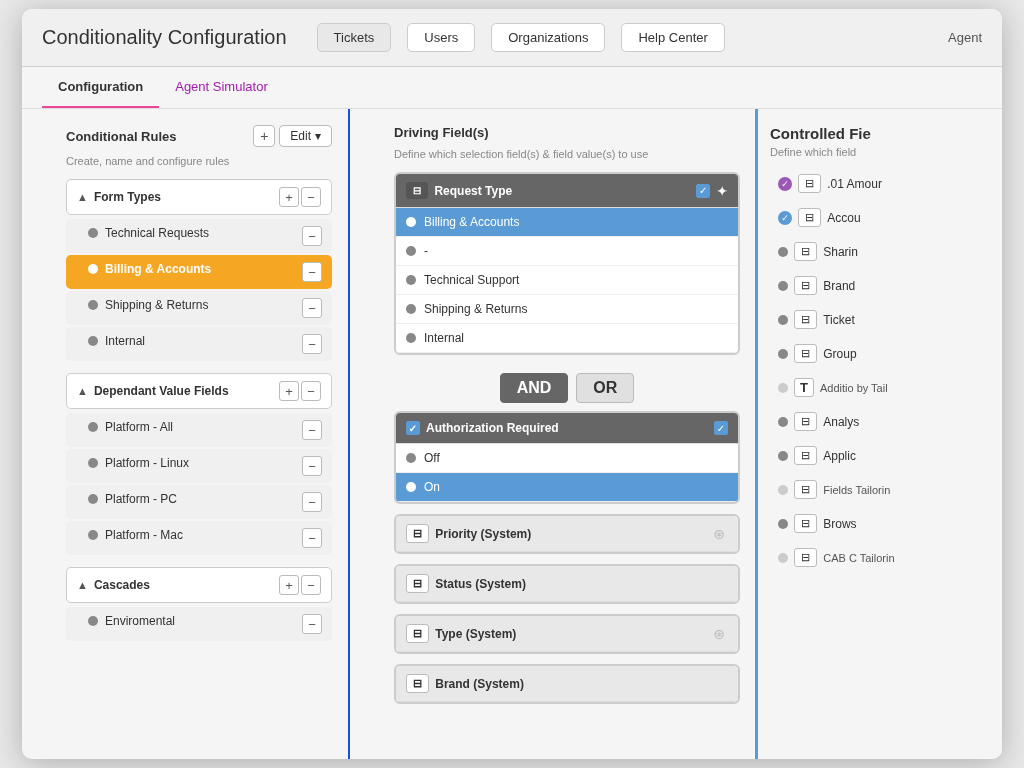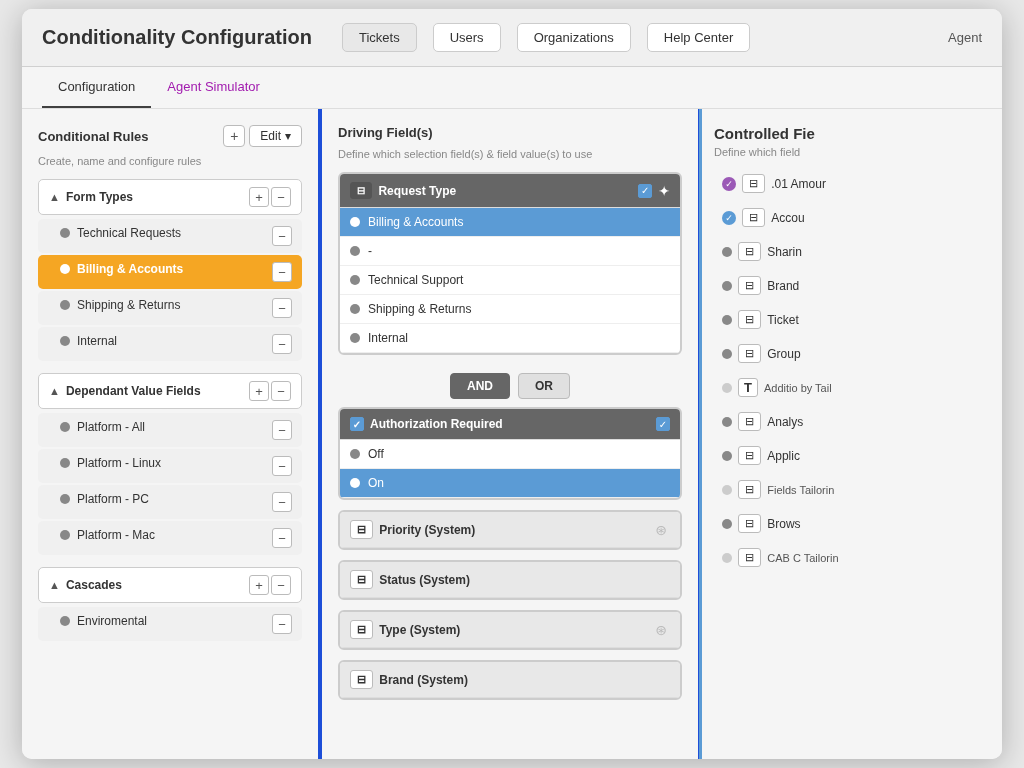--- a/index.html
+++ b/index.html
@@ -17,21 +17,21 @@
     .title-bar {
       background: #f0f0f0;
       border-bottom: 1px solid #d0d0d0;
       padding: 14px 20px;
       display: flex;
       align-items: center;
       gap: 20px;
     }
     .title-bar h1 {
       font-size: 20px;
-      font-weight: 700;
+      font-weight: 400;
       color: #333;
       flex-shrink: 0;
     }
     .nav-tabs {
       display: flex;
       gap: 16px;
       margin-left: 10px;
     }
     .nav-tab {
       padding: 6px 16px;
@@ -62,36 +62,37 @@
     }
     .sub-tab {
       padding: 12px 16px;
       font-size: 13px;
       color: #a21caf;
       cursor: pointer;
       border-bottom: 2px solid transparent;
     }
     .sub-tab.active {
       color: #333;
-      font-weight: 400;
-      border-bottom: 2px solid #404040;
+      font-weight: 700;
+      border-bottom: 2px solid #ec4899;
     }
 
     
     .main-content {
       display: flex;
       height: 650px;
       overflow: hidden;
     }
 
     
     .panel {
       padding: 16px;
       overflow-y: auto;
-      border-right: 4px solid #1d4ed8;
+      border-right: 2px solid #1d4ed8;
+      margin-left: 28px;
     }
 
     
     .left-panel {
       width: 300px;
       background: #f5f5f5;
     }
     .panel-header {
       display: flex;
       align-items: center;
@@ -264,21 +265,21 @@
     .connector-row {
       display: flex;
       justify-content: center;
       gap: 8px;
       padding: 8px 0;
     }
     .connector-btn {
       padding: 5px 16px;
       border-radius: 4px;
       border: 1px solid #bbb;
-      font-size: 12px;
+      font-size: 16px;
       font-weight: 600;
       cursor: pointer;
       background: #e0e0e0;
       color: #333;
     }
     .connector-btn.active {
       background: #666;
       color: #fff;
       border-color: #666;
     }

